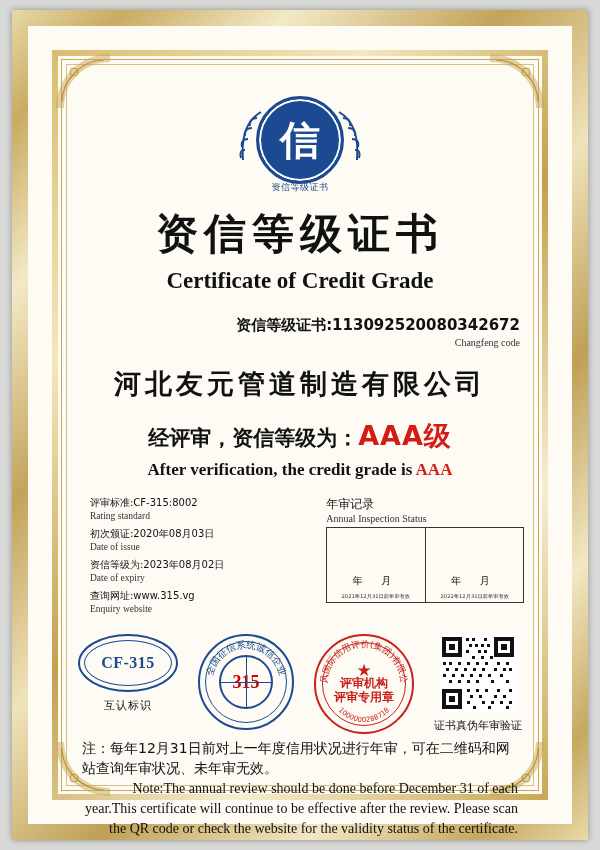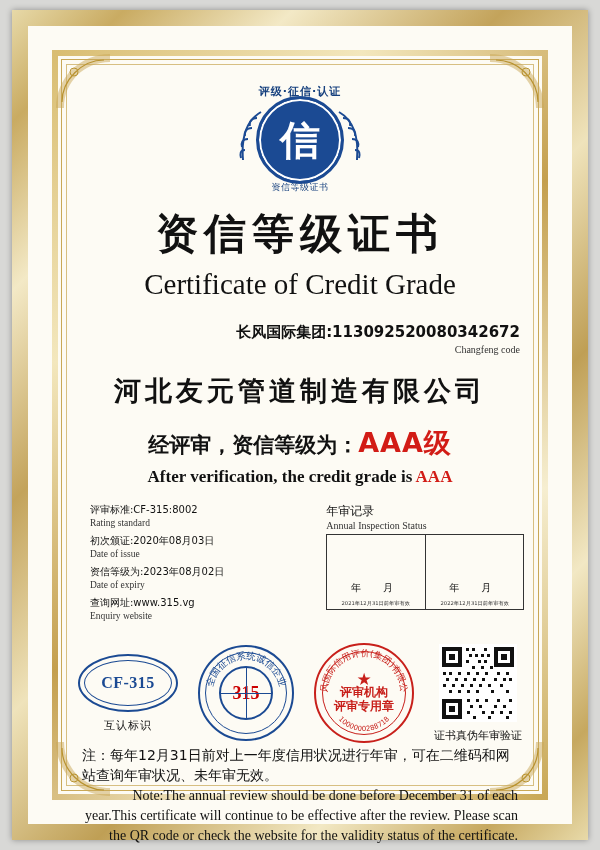--- a/index.html
+++ b/index.html
@@ -97,23 +97,23 @@
     text-align:center;
     font-size:42px;
     letter-spacing:6px;
     color:#111;
     font-weight:bold;
     margin-top:14px;
     font-family:"DejaVu Sans", sans-serif;
   }
   .title-en{
     text-align:center;
-    font-size:29px;
+    font-size:23px;
     color:#111;
-    font-weight:normal;
+    font-weight:bold;
     margin-top:6px;
     font-family:"Liberation Serif", serif;
   }
   .code-row{
     margin-top:22px;
     text-align:right;
     padding-right:4px;
   }
   .code-row .code-cn{
     font-size:15px;color:#111;font-weight:bold;
@@ -190,34 +190,34 @@
     display:flex;
     position:relative;
   }
   .a-cell{
     flex:1;position:relative;
   }
   .a-cell + .a-cell{border-left:1px solid #333;}
   .a-cell .ym{
     position:absolute;left:0;right:0;bottom:14px;
     text-align:center;font-size:10px;color:#111;letter-spacing:8px;
-    font-family:Liberation Mono, monospace;
+    font-family:Liberation Sans, sans-serif;
   }
   .a-cell .note{
     position:absolute;left:0;right:0;bottom:2px;
     text-align:center;font-size:5.5px;color:#333;
     font-family:"DejaVu Sans", sans-serif;
     transform:scale(.95);
   }
 
   
   .seals{
     margin-top:14px;
     display:flex;
-    align-items:center;
+    align-items:flex-start;
     justify-content:space-between;
     height:104px;
     padding:0 2px;
   }
   .seal{position:relative;}
   .seal-cf{
     width:96px;height:54px;
     border:2px solid #1b4a93;
     border-radius:50%;
     display:flex;align-items:center;justify-content:center;
@@ -340,21 +340,20 @@
         <svg viewBox="0 0 58 58">
             <path d="M2 56 C2 26 26 2 56 2 L56 10 C30 10 10 30 10 56 Z" fill="#c9a857" opacity=".5"></path>
             <path d="M8 50 C8 28 28 8 50 8" fill="none" stroke="#b8922f" stroke-width="1.2"></path>
             <circle cx="20" cy="20" r="4" fill="none" stroke="#b8922f" stroke-width="1"></circle>
           </svg>
       </div>
 
       <div class="content">
 
         <div class="emblem">
-          <div class="ring-text-top">评级·征信·认证</div>
           <div class="leaf l">
             <svg viewBox="0 0 26 58">
                 <path d="M24 4 C10 12 4 28 6 52" fill="none" stroke="#1b4a93" stroke-width="2"></path>
                 <path d="M20 10 C14 10 12 14 13 18" fill="none" stroke="#1b4a93" stroke-width="2"></path>
                 <path d="M15 20 C9 20 7 24 8 28" fill="none" stroke="#1b4a93" stroke-width="2"></path>
                 <path d="M11 31 C5 31 4 35 5 39" fill="none" stroke="#1b4a93" stroke-width="2"></path>
                 <path d="M8 42 C3 42 3 46 4 50" fill="none" stroke="#1b4a93" stroke-width="2"></path>
               </svg>
           </div>
           <div class="leaf r">
@@ -369,21 +368,21 @@
           <div class="circle">
             <span>信</span>
           </div>
           <div class="ring-text-bottom">资信等级证书</div>
         </div>
 
         <div class="title-cn">资信等级证书</div>
         <div class="title-en">Certificate of Credit  Grade</div>
 
         <div class="code-row">
-          <div class="code-cn">长风国际集团:113092520080342672</div>
+          <div class="code-cn">资信等级证书:113092520080342672</div>
           <div class="code-en">Changfeng code</div>
         </div>
 
         <div class="company">河北友元管道制造有限公司</div>
 
         <div class="verify-cn">
           <span>经评审，资信等级为：</span><span class="grade">AAA级</span>
         </div>
         <div class="verify-en">
           <span>After verification, the credit grade is </span><span class="grade">AAA</span>

